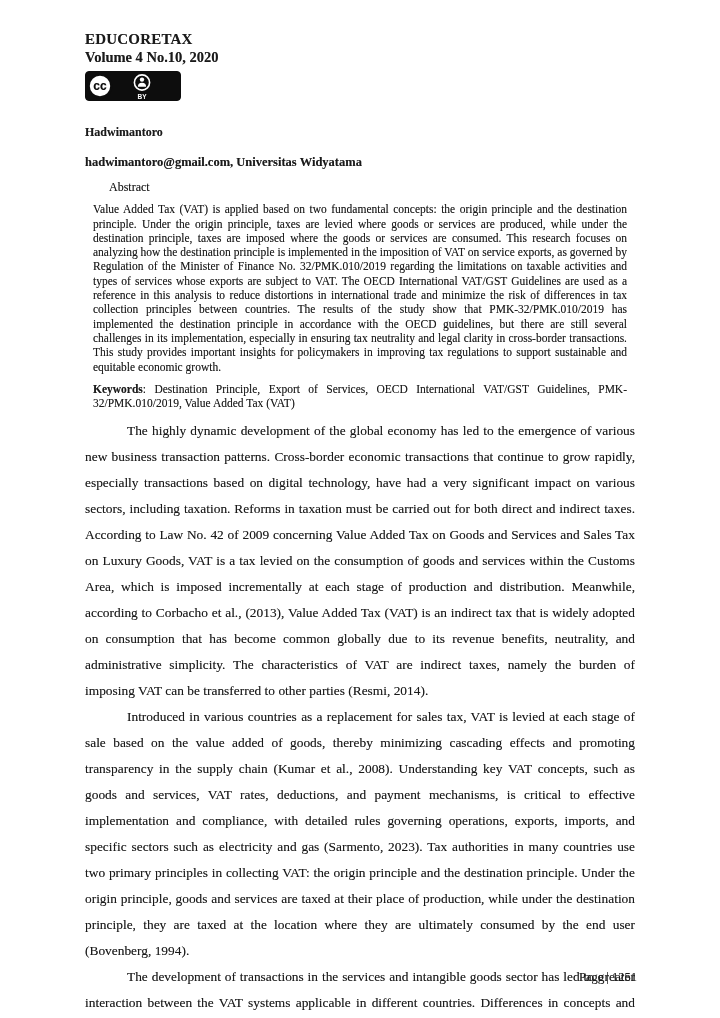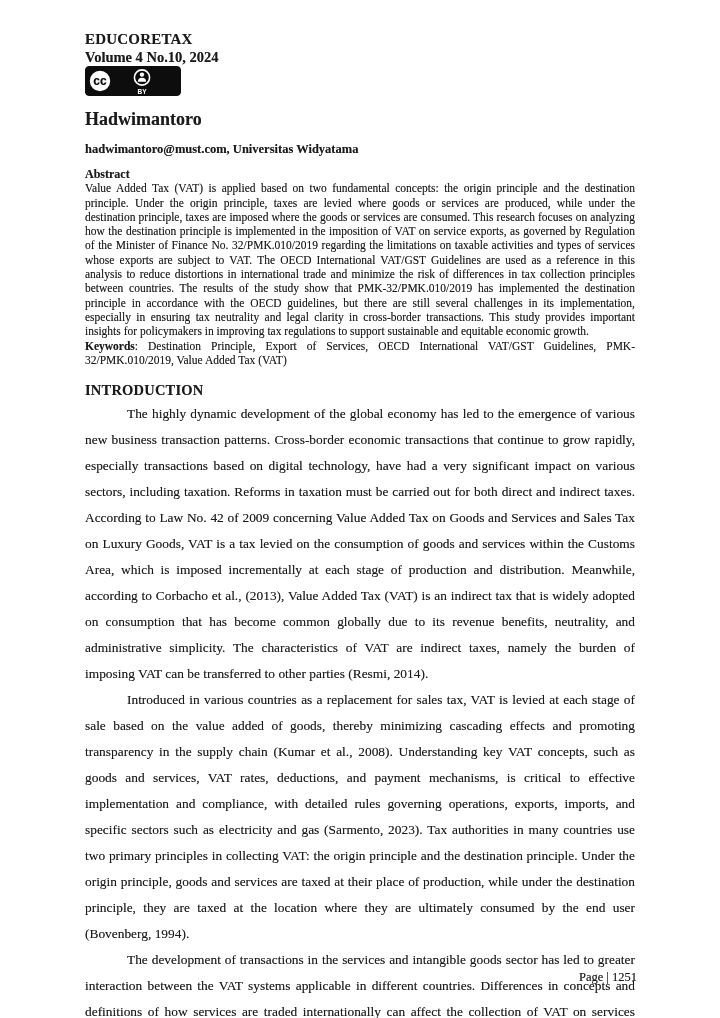--- a/index.html
+++ b/index.html
@@ -25,55 +25,57 @@
     font-size: 15px;
     line-height: 18px;
     letter-spacing: 0.2px;
   }
   .volume-line {
     font-weight: bold;
     font-size: 14.5px;
     line-height: 18px;
   }
   .cc-badge {
+    margin-top: 5px;
     width: 72px;
     height: 30px;
     text-align: center;
   }
   .article-title {
     font-weight: bold;
     font-size: 17px;
     line-height: 23px;
     text-align: center;
     max-width: 505px;
     margin: 13px auto 0 auto;
   }
   .author-name {
     font-weight: bold;
-    font-size: 18px;
+    font-size: 12px;
     line-height: 15px;
-    margin-top: 16px;
+    margin-top: 24px;
   }
   .author-contact {
     font-weight: bold;
     font-size: 12.5px;
     line-height: 15px;
     margin-top: 15px;
   }
   .abstract-heading {
-    font-weight: bold;
+    font-weight: normal;
     font-size: 12px;
     line-height: 14.3px;
     margin-top: 10px;
+    margin-left: 24px;
   }
   .abstract-text, .keywords-line {
     font-size: 11.5px;
     line-height: 14.3px;
     text-align: justify;
-    margin: 0;
+    margin: 8px;
   }
   .keywords-line b { font-weight: bold; }
   .section-heading {
     font-weight: bold;
     font-size: 14.5px;
     line-height: 18px;
     margin: 14px 0 2px 0;
     letter-spacing: 0.2px;
   }
   .body-para {
@@ -92,51 +94,50 @@
     text-align: center;
   }
 </style>
 </head>
 <body>
 
 <div class="content">
 
   <header>
     <div class="journal-name">EDUCORETAX</div>
-    <div class="volume-line">Volume 4 No.10, 2024</div>
+    <div class="volume-line">Volume 4 No.10, 2020</div>
     <div class="cc-badge">
       <svg width="96" height="30" viewBox="0 0 96 30">
         <rect x="0.5" y="0.5" width="95" height="29" rx="3.5" fill="#0d0d0d" stroke="#0d0d0d"></rect>
         <g>
           <circle cx="15" cy="15" r="11.3" fill="#ffffff" stroke="#0d0d0d" stroke-width="2.2"></circle>
           <text x="15" y="19.3" text-anchor="middle" font-size="12" font-weight="bold" fill="#0d0d0d" font-family="'Liberation Sans', sans-serif">cc</text>
         </g>
         <g>
           <circle cx="57" cy="11.5" r="7.6" fill="none" stroke="#ffffff" stroke-width="1.6"></circle>
           <circle cx="57" cy="8.6" r="2.2" fill="#ffffff"></circle>
           <path d="M52.9 15.8 a4.1 4.1 0 0 1 8.2 0 z" fill="#ffffff"></path>
           <text x="57" y="27.5" text-anchor="middle" font-size="6.5" font-weight="bold" fill="#ffffff" font-family="'Liberation Sans', sans-serif">BY</text>
         </g>
       </svg>
     </div>
   </header>
 
 
   <div class="author-name">Hadwimantoro</div>
 
-  <div class="author-contact">hadwimantoro@must.com, Universitas Widyatama</div>
+  <div class="author-contact">hadwimantoro@gmail.com, Universitas Widyatama</div>
 
   <section>
     <div class="abstract-heading">Abstract</div>
     <p class="abstract-text">Value Added Tax (VAT) is applied based on two fundamental concepts: the origin principle and the destination principle. Under the origin principle, taxes are levied where goods or services are produced, while under the destination principle, taxes are imposed where the goods or services are consumed. This research focuses on analyzing how the destination principle is implemented in the imposition of VAT on service exports, as governed by Regulation of the Minister of Finance No. 32/PMK.010/2019 regarding the limitations on taxable activities and types of services whose exports are subject to VAT. The OECD International VAT/GST Guidelines are used as a reference in this analysis to reduce distortions in international trade and minimize the risk of differences in tax collection principles between countries. The results of the study show that PMK-32/PMK.010/2019 has implemented the destination principle in accordance with the OECD guidelines, but there are still several challenges in its implementation, especially in ensuring tax neutrality and legal clarity in cross-border transactions. This study provides important insights for policymakers in improving tax regulations to support sustainable and equitable economic growth.</p>
     <p class="keywords-line"><b>Keywords</b><span>: Destination Principle, Export of Services, OECD International VAT/GST Guidelines, PMK-32/PMK.010/2019, Value Added Tax (VAT)</span></p>
   </section>
 
   <section>
-    <h2 class="section-heading">INTRODUCTION</h2>
     <p class="body-para">The highly dynamic development of the global economy has led to the emergence of various new business transaction patterns. Cross-border economic transactions that continue to grow rapidly, especially transactions based on digital technology, have had a very significant impact on various sectors, including taxation. Reforms in taxation must be carried out for both direct and indirect taxes. According to Law No. 42 of 2009 concerning Value Added Tax on Goods and Services and Sales Tax on Luxury Goods, VAT is a tax levied on the consumption of goods and services within the Customs Area, which is imposed incrementally at each stage of production and distribution. Meanwhile, according to Corbacho et al., (2013), Value Added Tax (VAT) is an indirect tax that is widely adopted on consumption that has become common globally due to its revenue benefits, neutrality, and administrative simplicity. The characteristics of VAT are indirect taxes, namely the burden of imposing VAT can be transferred to other parties (Resmi, 2014).</p>
     <p class="body-para">Introduced in various countries as a replacement for sales tax, VAT is levied at each stage of sale based on the value added of goods, thereby minimizing cascading effects and promoting transparency in the supply chain (Kumar et al., 2008). Understanding key VAT concepts, such as goods and services, VAT rates, deductions, and payment mechanisms, is critical to effective implementation and compliance, with detailed rules governing operations, exports, imports, and specific sectors such as electricity and gas (Sarmento, 2023). Tax authorities in many countries use two primary principles in collecting VAT: the origin principle and the destination principle. Under the origin principle, goods and services are taxed at their place of production, while under the destination principle, they are taxed at the location where they are ultimately consumed by the end user (Bovenberg, 1994).</p>
     <p class="body-para">The development of transactions in the services and intangible goods sector has led to greater interaction between the VAT systems applicable in different countries. Differences in concepts and definitions of how services are traded internationally can affect the collection of VAT on services (Ebrill et al., 2001). Inconsistent application of VAT collection principles can negatively affect international trade, thus being considered a factor that interferes with business</p>
   </section>
 
 </div>
 
 <div class="page-footer">Page | 1251</div>
 
 </body></html>

